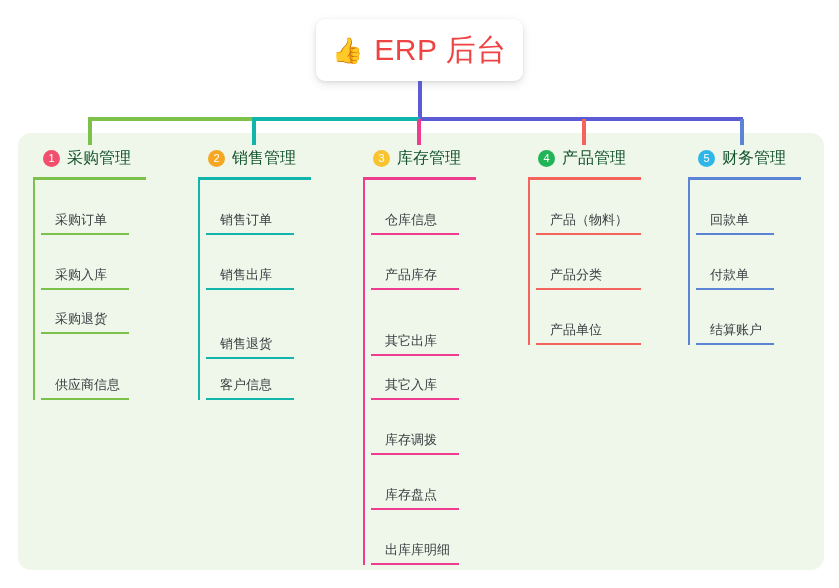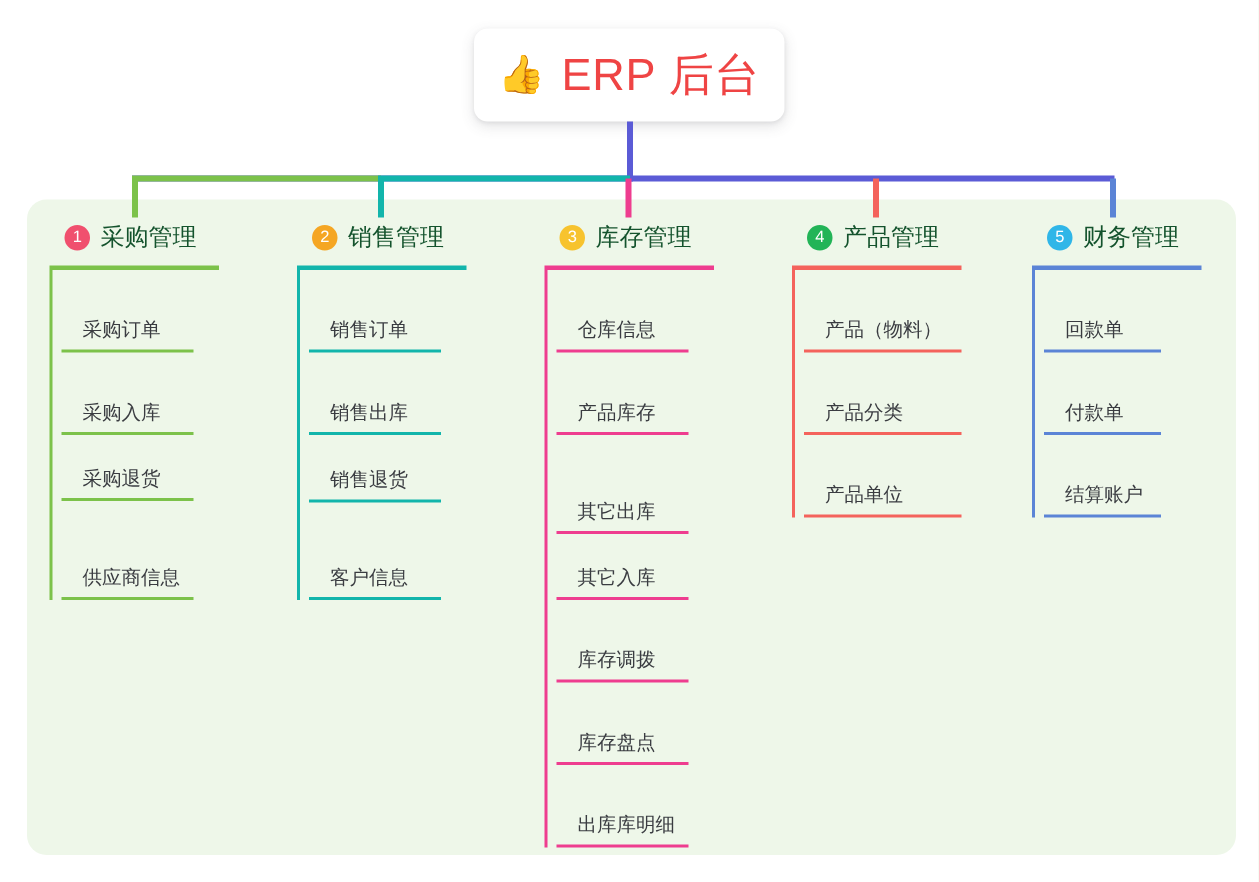--- a/index.html
+++ b/index.html
@@ -131,21 +131,21 @@
         </div>
         <div class="spine" style="background: rgb(18, 181, 171); height: 220px;"></div>
         <div class="leaf" style="top: 35px; width: 118px;">
           <div class="leaf-label">销售订单</div>
           <div class="leaf-rule" style="width: 88px; background: rgb(18, 181, 171);"></div>
         </div>
         <div class="leaf" style="top: 90px; width: 118px;">
           <div class="leaf-label">销售出库</div>
           <div class="leaf-rule" style="width: 88px; background: rgb(18, 181, 171);"></div>
         </div>
-        <div class="leaf" style="top: 135px; width: 118px; text-align: right;">
+        <div class="leaf" style="top: 159px; width: 118px; text-align: right;">
           <div class="leaf-label">销售退货</div>
           <div class="leaf-rule" style="width: 88px; background: rgb(18, 181, 171);"></div>
         </div>
         <div class="leaf" style="top: 200px; width: 118px;">
           <div class="leaf-label">客户信息</div>
           <div class="leaf-rule" style="width: 88px; background: rgb(18, 181, 171);"></div>
         </div>
       </div>
       <div class="col" style="left: 363px;">
         <div class="col-head">

